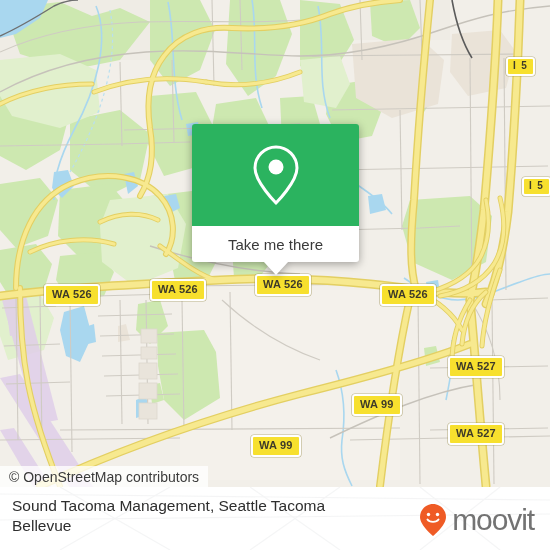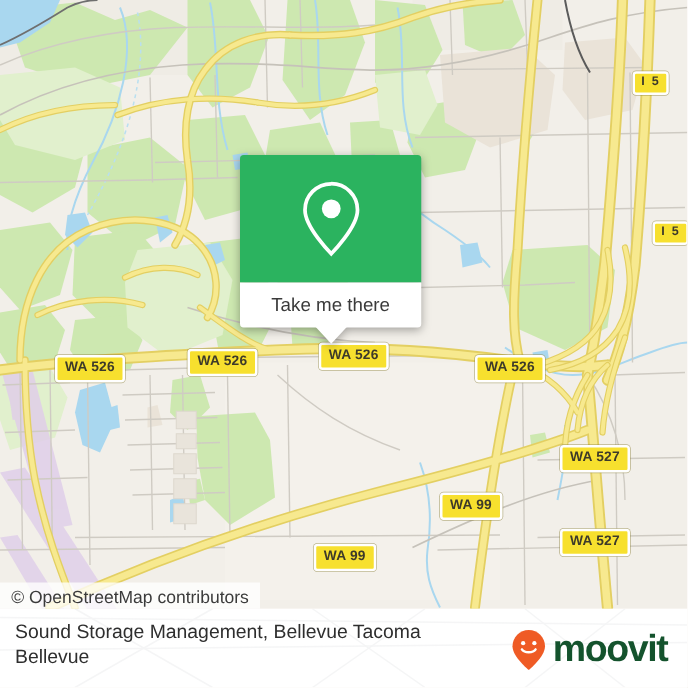--- a/index.html
+++ b/index.html
@@ -56,21 +56,21 @@
     font-size: 10px;
     padding: 2px 5px 3px 5px;
     letter-spacing: 1.4px;
   }
 
   
   #popup {
     position: absolute;
     left: 192px;
     top: 124px;
-    width: 145px;
+    width: 167px;
     filter: drop-shadow(0 2px 4px rgba(0,0,0,.34));
   }
   #popup-head {
     width: 100%;
     height: 102px;
     background: #2bb35f;
     border-radius: 3px 3px 0 0;
     display: flex;
     align-items: center;
     justify-content: center;
@@ -144,23 +144,23 @@
   }
   #brand {
     position: absolute;
     right: 16px;
     top: 16px;
     display: flex;
     align-items: center;
     gap: 4px;
   }
   #brand-word {
-    color: #14532d;
+    color: #737373;
     font-size: 30px;
-    font-weight: bold;
+    font-weight: normal;
     letter-spacing: -1.1px;
     font-family: "Liberation Sans", sans-serif;
     line-height: 1;
   }
 </style>
 </head>
 <body>
 
 <div id="app">
 
@@ -422,21 +422,21 @@
         <path d="M170 487 L60 550"></path>
         <path d="M250 487 L340 550"></path>
         <path d="M340 487 L250 550"></path>
         <path d="M420 487 L500 550"></path>
         <path d="M500 487 L420 550"></path>
         <path d="M0 520 L550 514"></path>
         <path d="M0 494 L550 500"></path>
       </g>
     </svg>
 
-    <div id="footer-title">Sound Storage Management, Bellevue Tacoma Bellevue</div>
+    <div id="footer-title">Sound Tacoma Management, Seattle Tacoma Bellevue</div>
 
     <div id="brand">
       <svg width="30" height="34" viewBox="0 0 30 34">
         <path d="M15 1 C7.8 1 2 6.8 2 14 C2 22.5 15 33 15 33 C15 33 28 22.5 28 14 C28 6.8 22.2 1 15 1 Z" fill="#ef5b25"></path>
         <circle cx="10.5" cy="11.5" r="1.7" fill="#ffffff"></circle>
         <circle cx="19.5" cy="11.5" r="1.7" fill="#ffffff"></circle>
         <path d="M9.5 16.5 C11.5 19.6 18.5 19.6 20.5 16.5" stroke="#ffffff" stroke-width="1.9" fill="none" stroke-linecap="round"></path>
       </svg>
       <span id="brand-word">moovit</span>
     </div>

